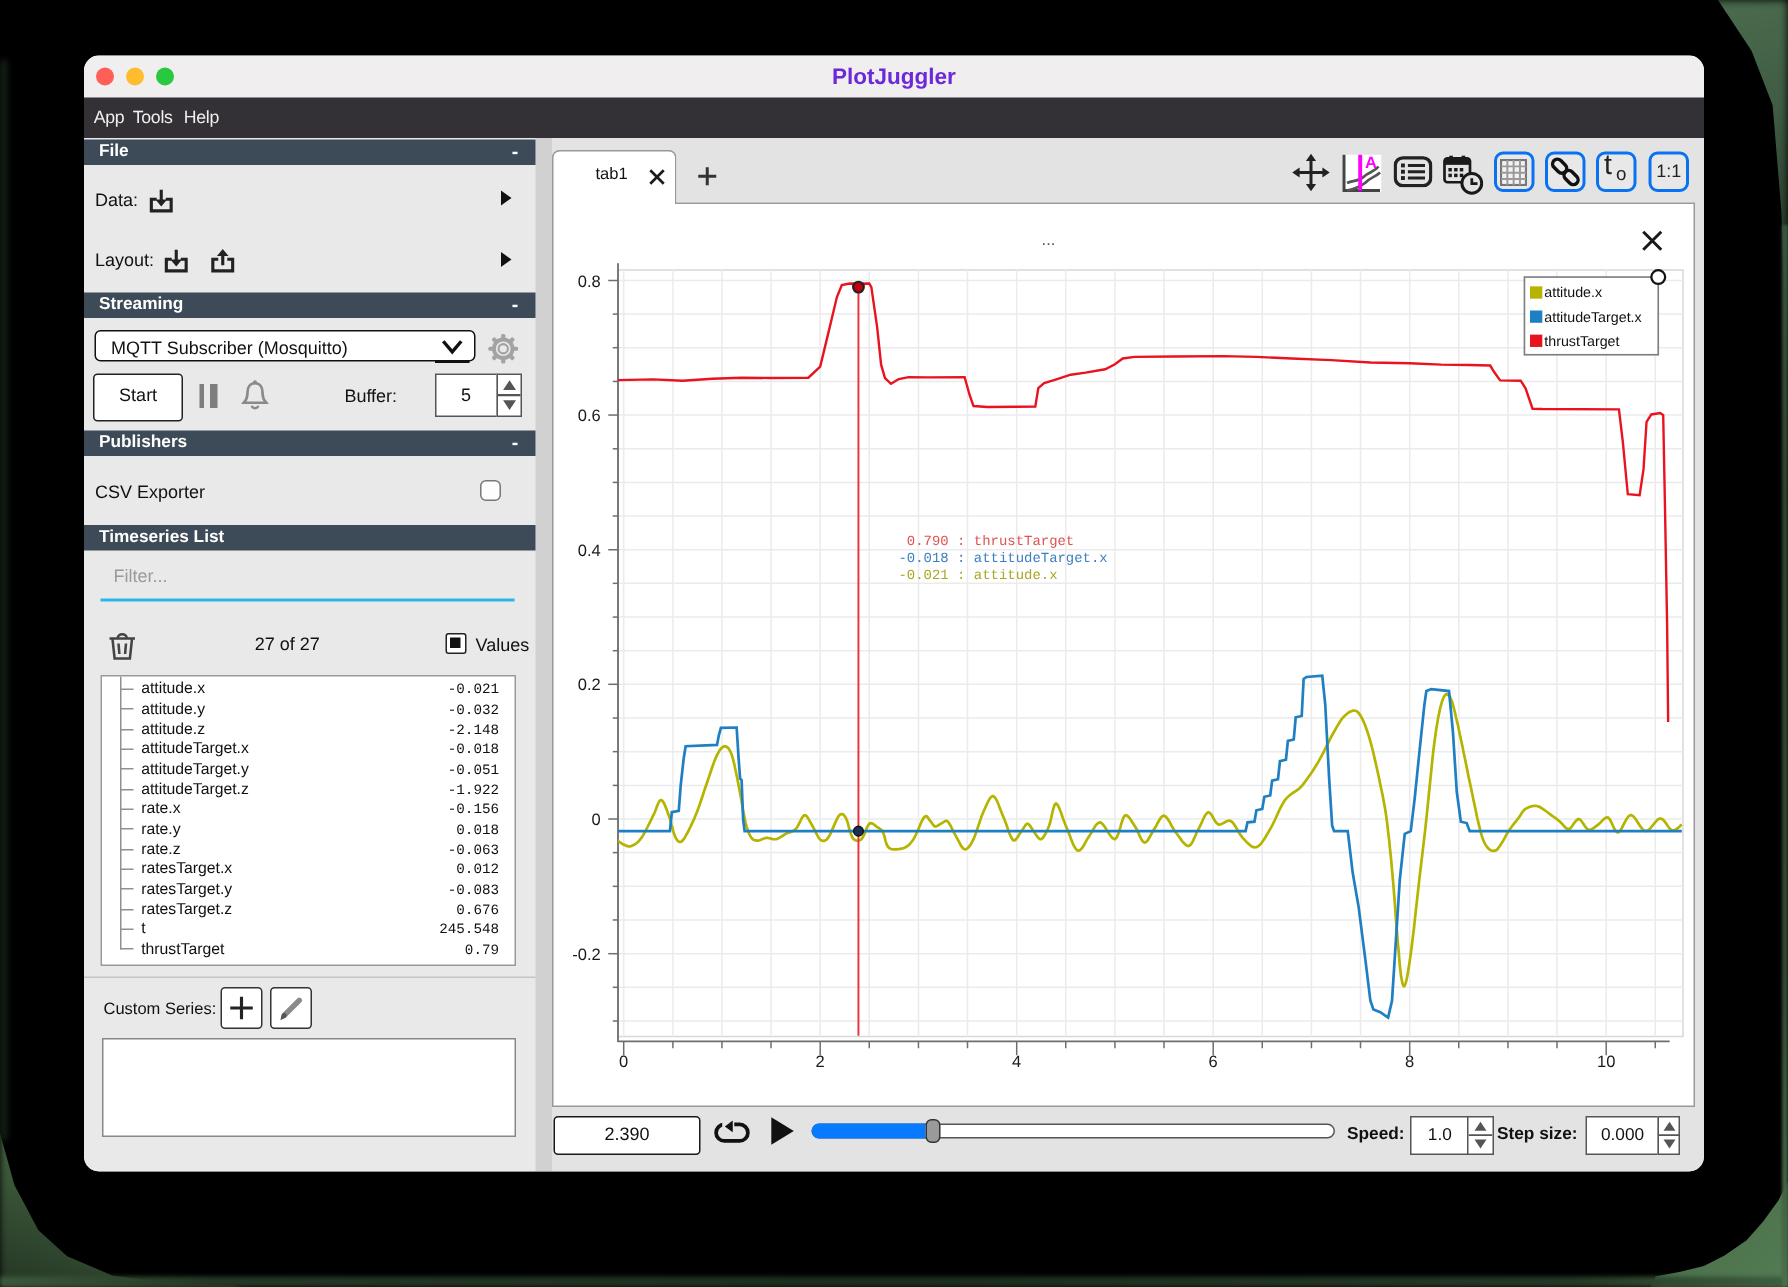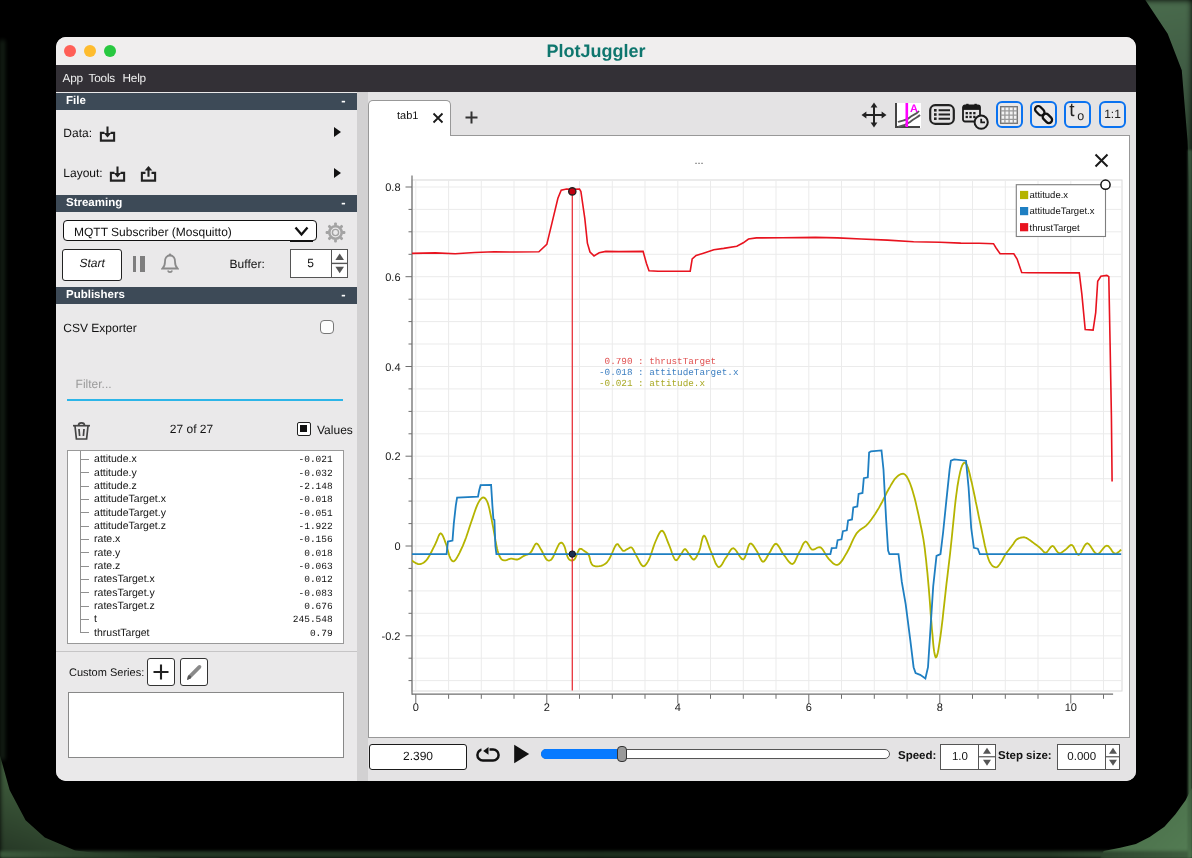--- a/index.html
+++ b/index.html
@@ -17,33 +17,33 @@
 #gbs{left:0px;top:851px;width:1192px;height:7px;filter:blur(1.5px);
  background:linear-gradient(90deg,#3c593c 0%,#253825 12%,#1d2d1d 50%,#253825 88%,#3f5e3f 100%);}
 #gls{left:0;top:40px;width:5px;height:720px;filter:blur(2px);background:#1b291c;opacity:0.8;}
 #grs{left:1188px;top:150px;width:4px;height:708px;filter:blur(1px);background:linear-gradient(180deg,#3a573f 0%,#2e4531 25%,#314934 70%,#4a704a 100%);}
 #win{position:absolute;left:56px;top:37px;width:1080px;height:744px;border-radius:10px;
  background:#e9e8e9;overflow:hidden;}
 #win *{box-sizing:border-box;}
 .a{position:absolute;}
 #titlebar{left:0;top:0;width:1080px;height:28px;background:#f0eeee;}
 .tl{top:8.3px;width:12px;height:12px;border-radius:50%;}
-#title{left:0;top:0;width:1080px;height:28px;line-height:29px;text-align:center;font-size:18px;font-weight:bold;color:#0f766e;}
+#title{left:0;top:0;width:1080px;height:28px;line-height:29px;text-align:center;font-size:15px;font-weight:bold;color:#6d28d9;}
 #menubar{left:0;top:28px;width:1080px;height:26.5px;background:#333036;color:#f0f0f0;font-size:11.8px;letter-spacing:-0.2px;}
 #menubar span{position:absolute;top:6px;}
 #lpanel{left:0;top:54.5px;width:300.5px;height:689.5px;background:#eae9ea;}
 #splitter{left:300.5px;top:54.5px;width:11px;height:689.5px;background:#d2d1d2;}
 #rpane{left:311.5px;top:54.5px;width:768.5px;height:689.5px;background:#e4e3e4;}
 .shead{left:0;width:300.5px;height:17px;background:#3d4a57;color:#fff;font-size:11.5px;font-weight:bold;line-height:17.5px;}
 .shead .ht{position:absolute;left:10px;}
 .shead .hm{position:absolute;right:11px;top:-1px;font-size:13px;}
 .lbl{color:#111;font-size:12px;}
 .rarrow{width:0;height:0;border-left:7px solid #111;border-top:5px solid transparent;border-bottom:5px solid transparent;}
 #combo{left:6.5px;top:183px;width:254px;height:21px;background:#fff;border:1.6px solid #111;border-radius:4px;font-size:12px;color:#111;line-height:18px;}
-#startbtn{left:6.4px;top:211.8px;width:59.4px;height:32px;background:#fff;border:1.5px solid #222;border-radius:3px;text-align:center;font-size:12px;color:#111;line-height:27px;font-style:italic;}
+#startbtn{left:6.4px;top:211.8px;width:59.4px;height:32px;background:#fff;border:1.5px solid #222;border-radius:3px;text-align:center;font-size:12px;color:#111;line-height:27px;}
 .spinbox{background:#fff;border:1.2px solid #555;}
 #listbox{left:11.3px;top:413.4px;width:277px;height:193.5px;background:#fff;border:1px solid #999;overflow:hidden;}
 .trow{position:absolute;left:0;width:100%;height:13.35px;font-size:10.5px;color:#111;}
 .trow .nm{position:absolute;left:25.8px;top:0.5px;}
 .trow .vl{position:absolute;right:10.6px;top:1.5px;font-family:"Liberation Mono",monospace;font-size:9.5px;}
 .tline{position:absolute;left:11.5px;width:1px;background:#909090;}
 .tdash{position:absolute;left:11.5px;width:9.5px;height:1px;background:#909090;}
 .sqbtn{width:28px;height:28px;background:#fff;border:1.5px solid #333;border-radius:3px;}
 #tab1{z-index:3;left:311.6px;top:63.4px;width:83px;height:35.5px;background:#fff;border:1.2px solid #989898;border-bottom:none;border-radius:5px 5px 0 0;}
 #plotframe{left:311.5px;top:98.3px;width:762px;height:603px;background:#fff;border:1.2px solid #989898;}
@@ -138,20 +138,23 @@
       <line x1="0" y1="13.4" x2="15.4" y2="13.4" stroke="#555" stroke-width="1.4"></line>
     </svg>
 
  <div class="a shead" style="top:250px;">
       <span class="ht">Publishers</span>
       <span class="hm">-</span>
     </div>
  <div class="a lbl" style="left:7.3px;top:284.3px;">CSV Exporter</div>
  <div class="a" style="left:264px;top:283px;width:14px;height:14px;background:#fdfdfd;border:1.5px solid #777;border-radius:4px;"></div>
 
+ <div class="a shead" style="top:312.8px;">
+      <span class="ht">Timeseries List</span>
+    </div>
  <div class="a lbl" style="left:19.6px;top:339.5px;color:#9a9a9a;">Filter...</div>
  <div class="a" style="left:11.4px;top:362.1px;width:276px;height:2.4px;background:#2cb5e8;"></div>
  <svg class="a" style="left:15.5px;top:383.5px;" width="19" height="20" viewBox="0 0 19 20">
       <g fill="none" stroke="#444" stroke-width="1.7">
         <path d="M3 5 L4.4 18 H14.6 L16 5"></path>
         <line x1="1" y1="4.7" x2="18" y2="4.7"></line>
         <path d="M6.5 4.5 C6.5 1 12.5 1 12.5 4.5"></path>
         <line x1="7" y1="8" x2="7.6" y2="15"></line>
         <line x1="12" y1="8" x2="11.4" y2="15"></line>
       </g>

